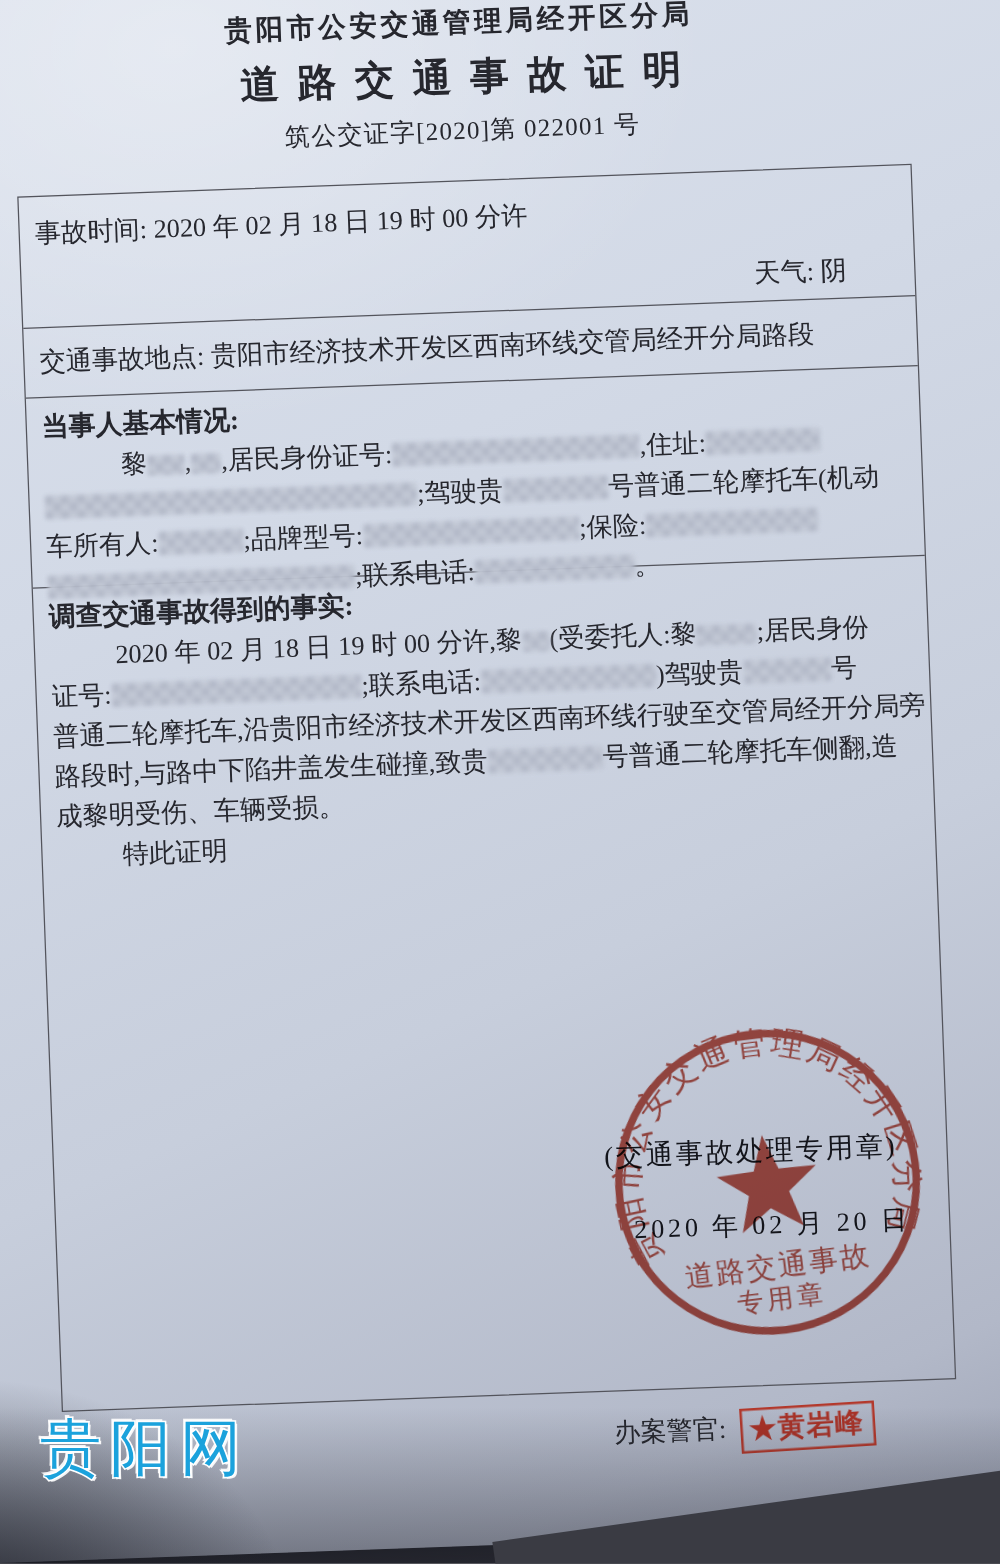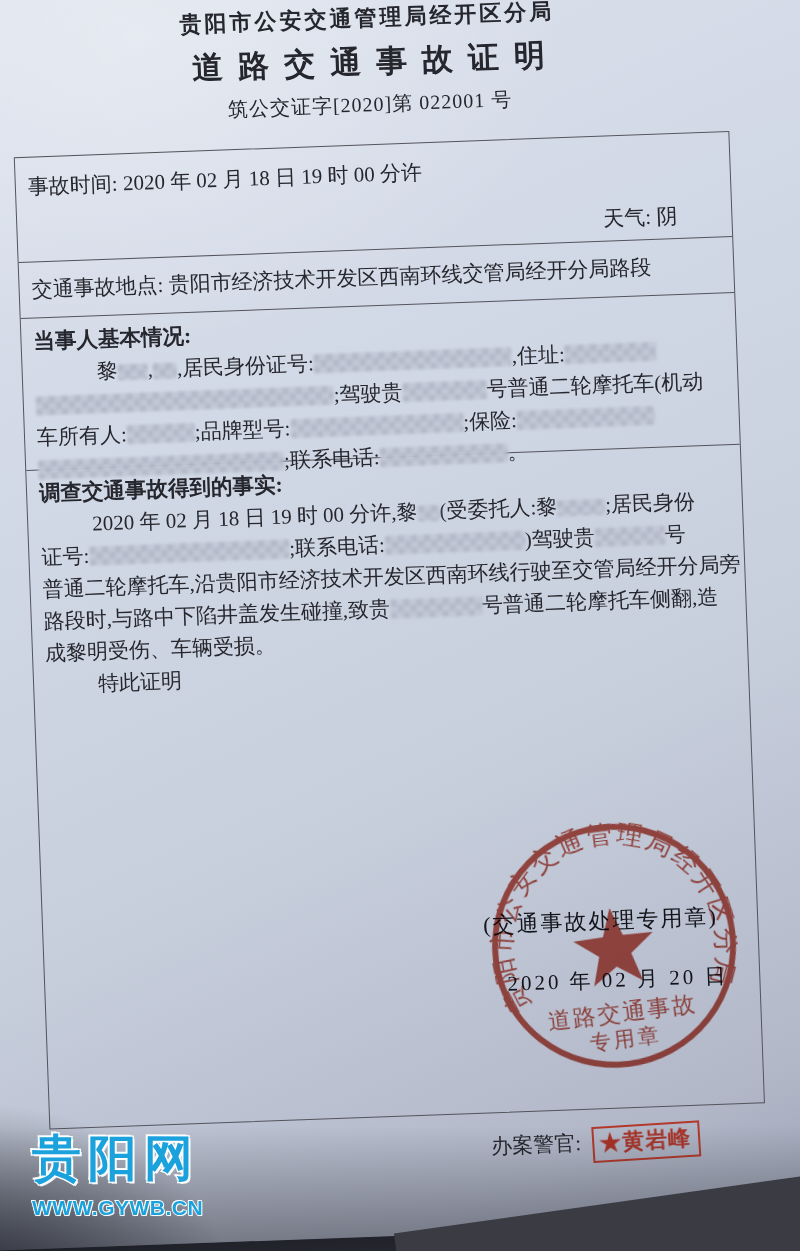--- a/index.html
+++ b/index.html
@@ -47,21 +47,21 @@
     font-size:22px;padding:0 7px 2px 5px;margin-left:6px;transform:rotate(-1.5deg);
     letter-spacing:1px;filter:blur(.3px);}
   .vignette{position:absolute;inset:0;pointer-events:none;
     background:
       radial-gradient(ellipse 430px 320px at -4% 104%, rgba(26,28,36,.88), rgba(26,28,36,0) 62%),
       linear-gradient(to top, rgba(30,31,40,.45), rgba(30,31,40,0) 10%);}
   .desk-br{position:absolute;right:-60px;bottom:-70px;width:460px;height:120px;
     background:#3a3b43;transform:rotate(-8deg);}
   .wm{position:absolute;left:32px;top:1126px;font-family:"Liberation Sans",sans-serif;
     color:#1ba2dc;pointer-events:none;}
-  .wm-title{font-size:49px;font-weight:bold;letter-spacing:7px;
+  .wm-title{font-size:49px;font-weight:normal;letter-spacing:7px;
     -webkit-text-stroke:2.5px #ffffff;paint-order:stroke fill;
     text-shadow:0 0 2px #fff,2px 2px 0 rgba(255,255,255,.9),-2px -2px 0 rgba(255,255,255,.9);}
   .wm-url{font-size:21px;font-weight:bold;letter-spacing:.5px;margin-top:4px;
     -webkit-text-stroke:1.4px #ffffff;paint-order:stroke fill;
     text-shadow:0 0 2px #fff,1px 1px 0 rgba(255,255,255,.9),-1px -1px 0 rgba(255,255,255,.9);}
   svg text{font-family:"Liberation Serif",serif;}
 </style>
 </head>
 <body>
 
@@ -151,15 +151,14 @@
       </div>
 
     </div>
   </div>
 
   <div class="vignette"></div>
   <div class="desk-br"></div>
 
   <div class="wm">
     <div class="wm-title">贵阳网</div>
-    <div class="wm-url">WWW.GYWB.CN</div>
   </div>
 </div>
 
 </body></html>

